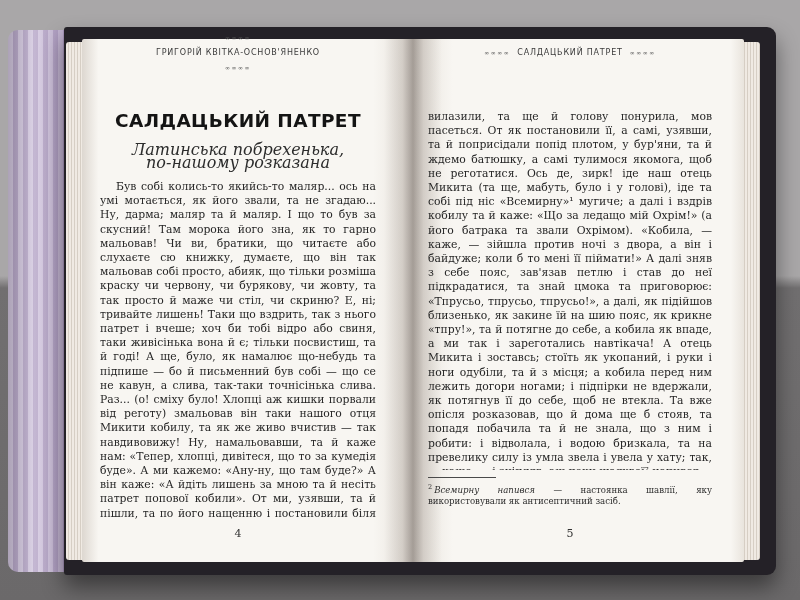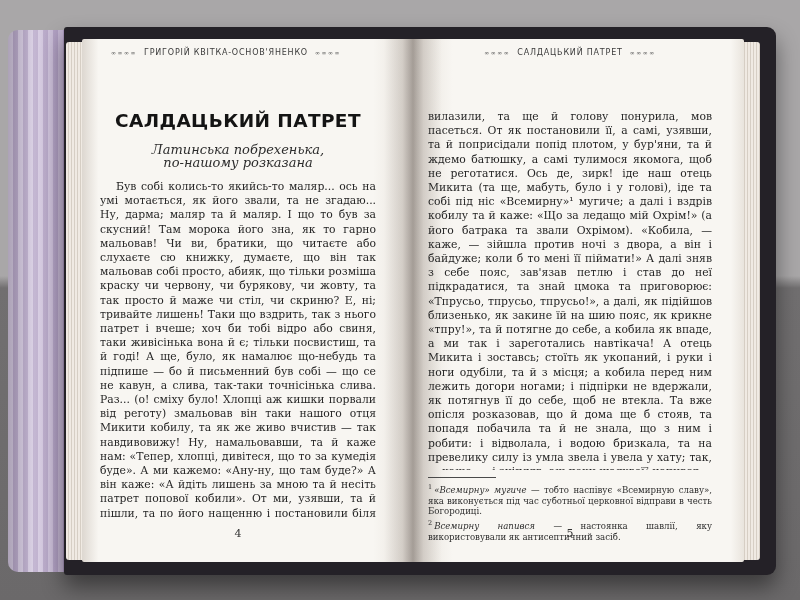--- a/index.html
+++ b/index.html
@@ -42,31 +42,31 @@
     background:linear-gradient(90deg,rgba(0,0,0,0) 0%,rgba(84,70,62,.16) 32%,rgba(56,45,40,.38) 50%,rgba(84,70,62,.16) 68%,rgba(0,0,0,0) 100%);
     pointer-events:none;z-index:5;
   }
   
   .running-head{
     position:absolute;top:46px;height:12px;z-index:6;
     display:flex;align-items:center;justify-content:center;gap:7px;
     font-family:"DejaVu Sans",sans-serif;font-size:8px;letter-spacing:.8px;color:#3b3b3b;
     white-space:nowrap;
   }
-  .running-head.lft{left:88px;width:276px;}
+  .running-head.lft{left:100px;width:276px;flex-direction:column;}
   .running-head.rgt{left:428px;width:284px;}
   .orn{font-size:6px;letter-spacing:1.5px;color:#555;}
   .chapter-title{
     position:absolute;left:96px;top:110px;width:284px;z-index:6;
     font-family:"DejaVu Sans",sans-serif;font-weight:700;font-size:18.5px;letter-spacing:.4px;
     color:#141414;text-align:center;
   }
   .chapter-subtitle{
     position:absolute;left:96px;top:143px;width:284px;z-index:6;
-    font-style:italic;font-size:13px;line-height:13px;color:#2c2c2c;text-align:center;
+    font-style:italic;font-size:16px;line-height:13px;color:#2c2c2c;text-align:center;
   }
   .body-text{
     position:absolute;z-index:6;font-size:10.8px;line-height:14.2px;color:#262626;
     text-align:justify;word-spacing:-.2px;
   }
   .body-text.lft{left:100px;top:180px;width:276px;height:342px;overflow:hidden;text-indent:16px;}
   .body-text.rgt{left:428px;top:110px;width:284px;height:360px;overflow:hidden;}
   .fn-rule{
     position:absolute;left:428px;top:477px;width:68px;height:0;z-index:6;
     border-top:1px solid #4a4a4a;
@@ -121,19 +121,18 @@
     <span class="orn">∞∞∞∞</span>
     <span>САЛДАЦЬКИЙ ПАТРЕТ</span>
     <span class="orn">∞∞∞∞</span>
   </div>
 
   <div class="body-text rgt">вилазили, та ще й голову понурила, мов пасеться. От як постановили її, а самі, узявши, та й поприсідали попід плотом, у бур'яни, та й ждемо батюшку, а самі тулимося якомога, щоб не реготатися. Ось де, зирк! іде наш отець Микита (та ще, мабуть, було і у голові), іде та собі під ніс «Всемирну»¹ мугиче; а далі і вздрів кобилу та й каже: «Що за ледащо мій Охрім!» (а його батрака та звали Охрімом). «Кобила, — каже, — зійшла против ночі з двора, а він і байдуже; коли б то мені її піймати!» А далі зняв з себе пояс, зав'язав петлю і став до неї підкрадатися, та знай цмока та приговорює: «Тпрусьо, тпрусьо, тпрусьо!», а далі, як підійшов близенько, як закине їй на шию пояс, як крикне «тпру!», та й потягне до себе, а кобила як впаде, а ми так і зареготались навтікача! А отець Микита і зоставсь; стоїть як укопаний, і руки і ноги одубіли, та й з місця; а кобила перед ним лежить догори ногами; і підпірки не вдержали, як потягнув її до себе, щоб не втекла. Та вже опісля розказовав, що й дома ще б стояв, та попадя побачила та й не знала, що з ним і робити: і відволала, і водою бризкала, та на превелику силу із умла звела і увела у хату; так, — каже, — і зціпляв, аж поки шалхвеї² напився.</div>
 
   <div class="fn-rule"></div>
 
   <div class="footnotes">
-    <p><sup>1</sup><i>«Всемирну» мугиче</i><span> — тобто наспівує «Всемирную славу», яка виконується під час суботньої церковної відправи в честь Богородиці.</span></p>
     <p><sup>2</sup><i>Всемирну напився</i><span> — настоянка шавлії, яку використовували як антисептичний засіб.</span></p>
   </div>
 
   <div class="page-num rgt">5</div>
 
 </div>
 
 </body></html>

